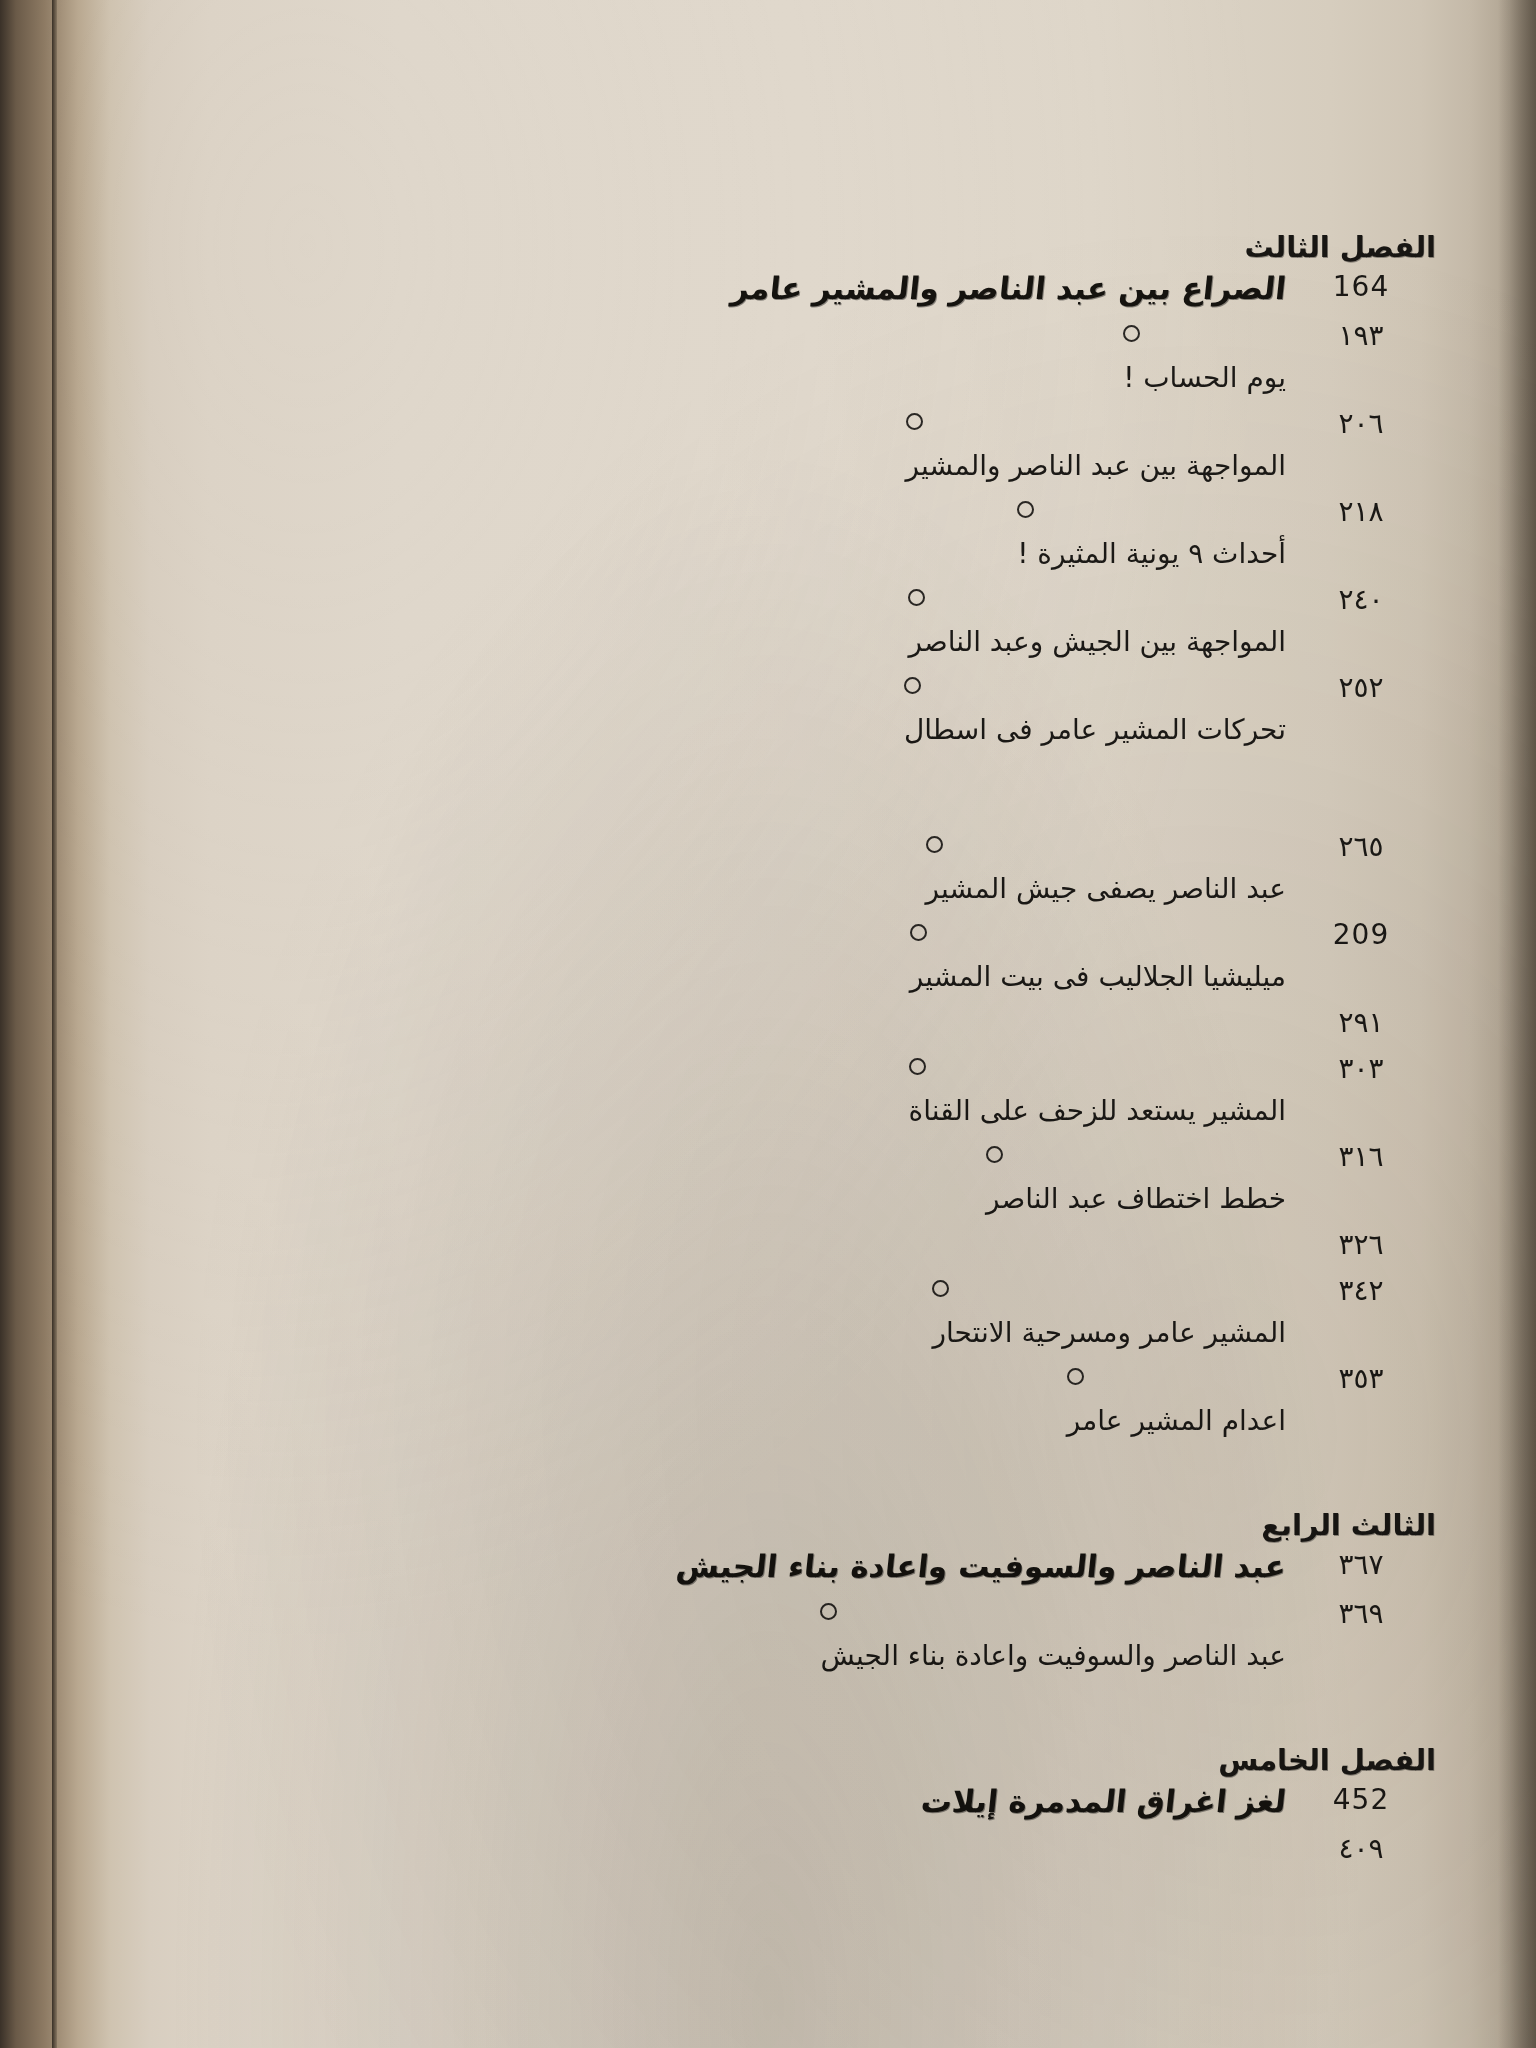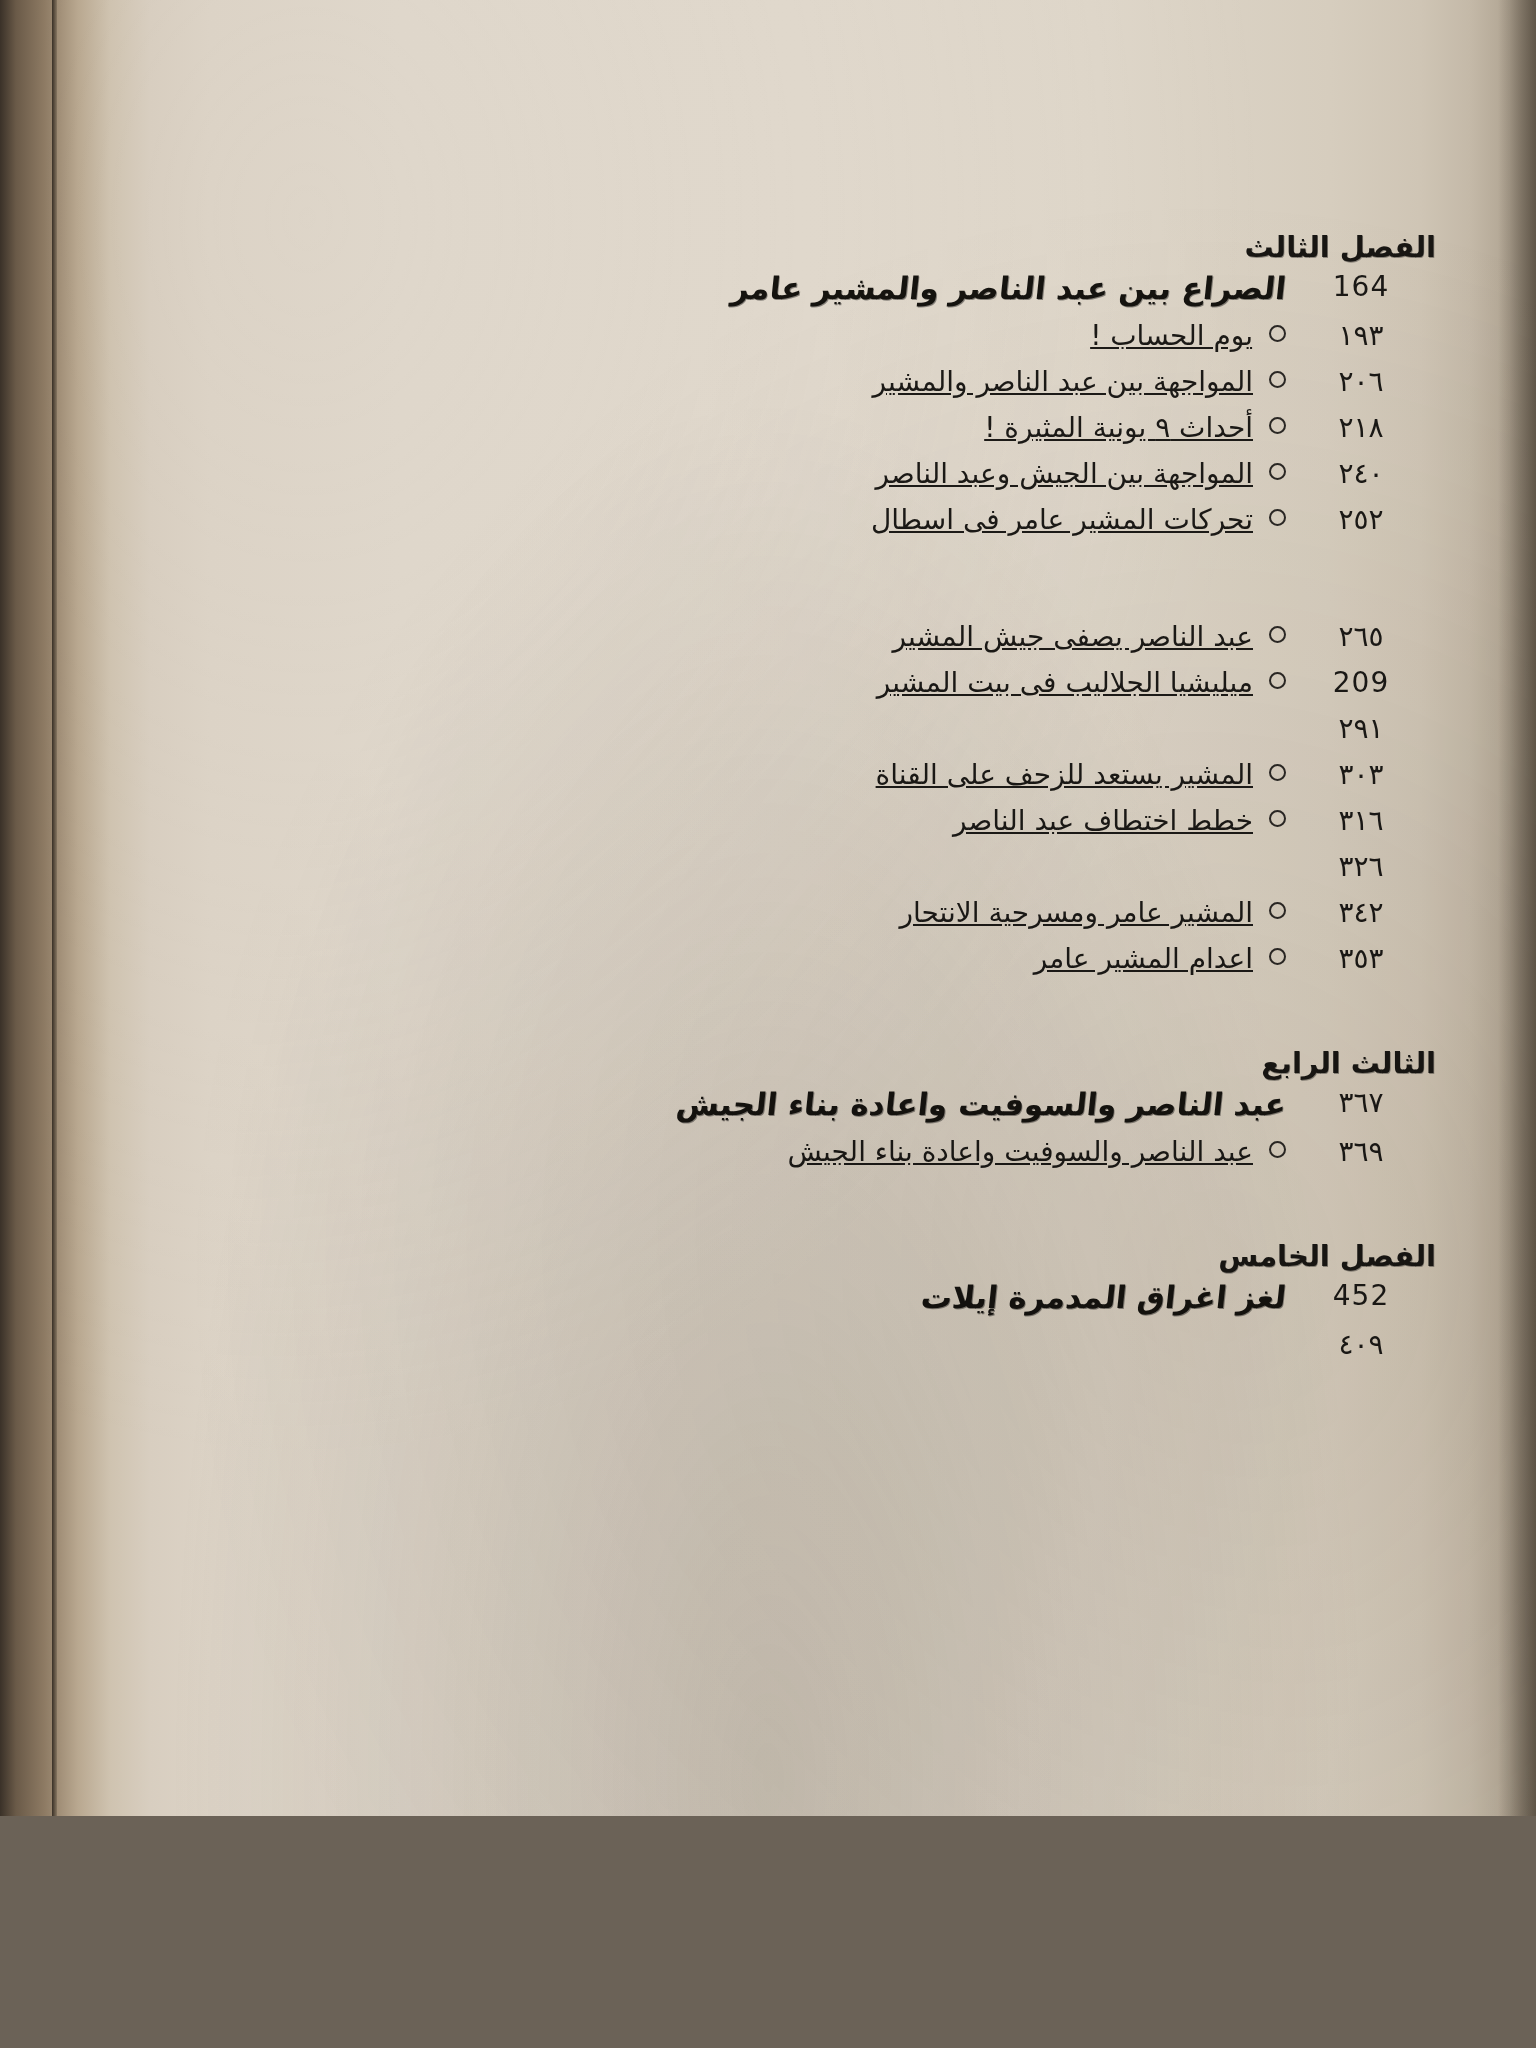--- a/index.html
+++ b/index.html
@@ -3,21 +3,21 @@
 <meta charset="utf-8">
 <style>
   html, body {
     margin: 0;
     padding: 0;
     background: #6b6257;
   }
   .page {
     position: relative;
     width: 1536px;
-    height: 1816px;
+    height: 2048px;
     overflow: hidden;
     background:
       linear-gradient(90deg, #3a3128 0px, #6a5a48 16px, #8d7a63 44px, #b9a890 78px, #cfc3b0 110px, #d8cec0 150px, #dcd3c6 210px, #dfd7cb 400px, #e0d8cc 800px, #ded6c9 1100px, #d6cdbe 1330px, #cfc5b5 1420px, #c4b9a8 1470px, #b0a492 1510px, #8d8170 1536px);
     font-family: "DejaVu Sans", "Liberation Sans", sans-serif;
     color: #1c1a17;
   }
   
   .texture {
     position: absolute;
     inset: 0;
@@ -106,22 +106,21 @@
     justify-content: space-between;
     margin: 13px 0;
   }
 
   .entry-right {
     display: flex;
     align-items: baseline;
     gap: 16px;
     flex: 1;
     justify-content: flex-start;
-    flex-direction: row;
-    text-decoration: underline;
+    flex-direction: column;
   }
 
   .bullet {
     display: inline-block;
     width: 13px;
     height: 13px;
     border: 2px solid #2a2724;
     border-radius: 50%;
     flex: 0 0 auto;
     position: relative;

